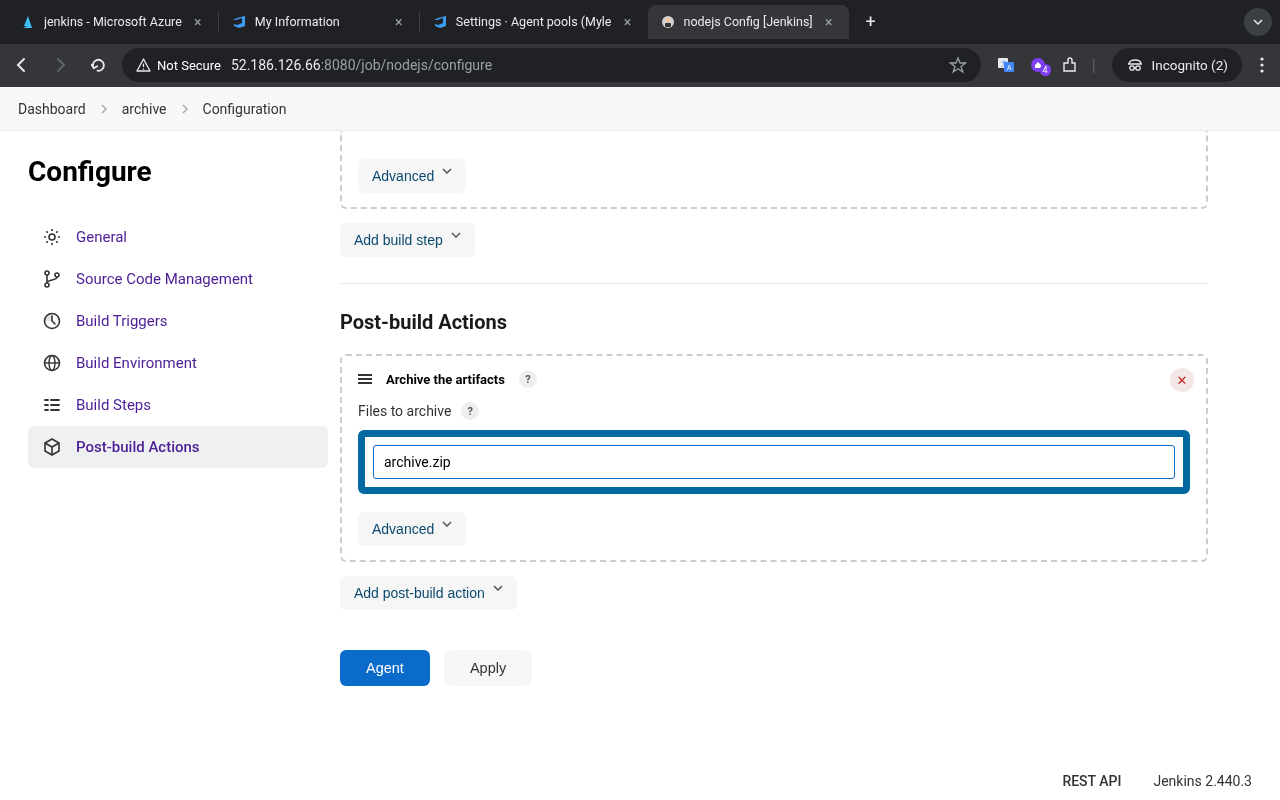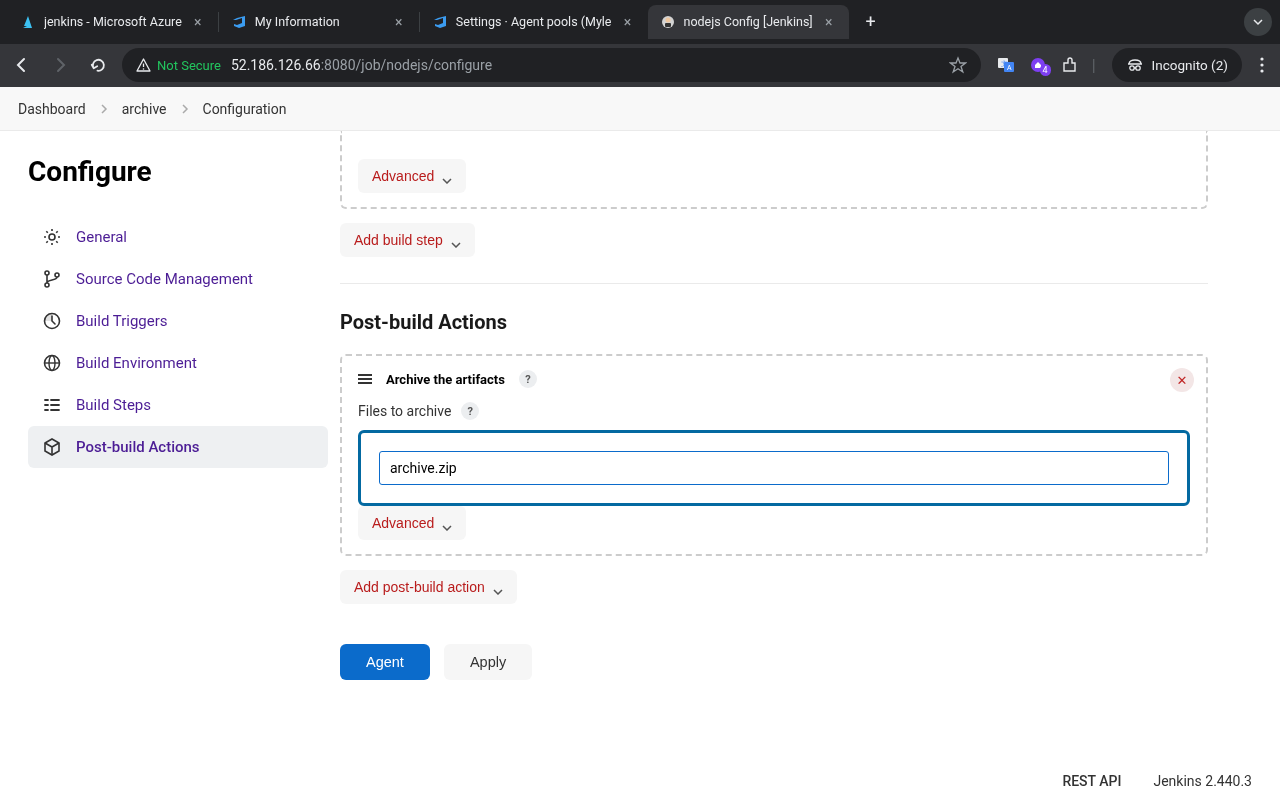--- a/index.html
+++ b/index.html
@@ -15,21 +15,21 @@
 .tab .tab-close { width: 16px; height: 16px; color: #9aa0a6; display:flex; align-items:center; justify-content:center; font-size:14px; line-height:1; }
 .tab-sep { width: 1px; height: 20px; background: #3c4043; }
 .new-tab { color: #e8eaed; width: 28px; height: 28px; display: flex; align-items: center; justify-content: center; margin-left: 8px; font-size: 18px; cursor:pointer; }
 .tab-right { margin-left: auto; display:flex; align-items:center; }
 .profile-btn { width: 28px; height: 28px; border-radius: 50%; background: #3c4043; color:#e8eaed; display:flex; align-items:center; justify-content:center; font-size:11px; }
 
 .addr-bar { display: flex; align-items: center; height: 47px; padding: 0 8px; gap: 10px; background: #35363a; }
 .nav-btn { width: 28px; height: 28px; color: #9aa0a6; display: flex; align-items: center; justify-content: center; cursor:pointer; }
 .nav-btn.enabled { color:#e8eaed; }
 .url-box { flex: 1; background: #202124; border-radius: 18px; height: 34px; display: flex; align-items: center; padding: 0 14px; gap: 10px; color: #e8eaed; font-size: 14px; }
-.not-secure { display:flex; align-items:center; gap:6px; color:#22c55e; font-size:13px; }
+.not-secure { display:flex; align-items:center; gap:6px; color:#ffffff; font-size:13px; }
 .url-text { color:#9aa0a6; }
 .url-text .host { color:#e8eaed; }
 .url-star { margin-left:auto; color:#9aa0a6; }
 .ext-icons { display:flex; align-items:center; gap:14px; color:#e8eaed; padding: 0 6px; }
 .ext-badge { position:relative; }
 .ext-badge .badge { position:absolute; bottom:-2px; right:-4px; background:#7e3ff2; color:#fff; font-size:9px; border-radius:7px; padding:0 3px; line-height:12px; }
 .incognito-pill { background:#202124; border-radius: 18px; height: 34px; display:flex; align-items:center; gap:8px; padding:0 14px; color:#e8eaed; font-size:13.5px; }
 .menu-dots { color:#e8eaed; padding:0 8px; }
 
 
@@ -44,36 +44,36 @@
 .side-item { display:flex; align-items:center; gap:14px; padding: 11px 14px; border-radius:6px; font-size:15px; color:#4c1d95; cursor:pointer; }
 .side-item.active { background:#eef0f2; font-weight:500; }
 .side-icon { width:20px; height:20px; display:flex; align-items:center; justify-content:center; color:#333; }
 
 .content { flex:1; padding: 0 72px 20px 0; overflow-y:auto; }
 
 .dashed-box { border: 2px dashed #ccc; border-radius: 6px; padding: 14px 16px; margin-bottom: 14px; position:relative; }
 .dashed-top-cut { border-top-width: 0; border-radius: 0 0 6px 6px; position:relative; }
 .dashed-top-cut::before, .dashed-top-cut::after { content:''; position:absolute; top:0; width:2px; height:0; }
 
-.adv-btn, .dd-btn { display:inline-flex; align-items:flex-end; gap:8px; background:#f6f6f6; border:none; padding: 9px 14px; border-radius:6px; font-size:14px; color:#b91c1c; cursor:pointer; }
+.adv-btn, .dd-btn { display:inline-flex; align-items:flex-start; gap:8px; background:#f6f6f6; border:none; padding: 9px 14px; border-radius:6px; font-size:14px; color:#0c4a6e; cursor:pointer; }
 .dd-btn { background:#f6f6f6; }
 .chev { font-size:11px; color:#555; }
 
 .section-title { font-size: 20px; font-weight:700; margin: 26px 0 20px; color:#1a1a1a; }
 .section-rule { border-top:1px solid #eaeaea; margin-top: 26px; }
 
 .box-header { display:flex; align-items:center; gap:14px; margin-bottom:14px; }
 .drag-handle { display:flex; flex-direction:column; gap:2px; cursor:grab; }
 .drag-handle span { display:block; width:14px; height:2px; background:#333; }
 .box-title { font-weight:700; font-size:13px; }
 .help-q { width:18px; height:18px; border-radius:50%; background:#eceef0; color:#555; font-size:11px; font-weight:700; display:inline-flex; align-items:center; justify-content:center; cursor:pointer; }
 .close-x { position:absolute; top:12px; right:12px; width:24px; height:24px; border-radius:50%; background:#f3e6e6; color:#c02626; display:flex; align-items:center; justify-content:center; font-size:13px; cursor:pointer; }
 
 .field-label { display:flex; align-items:center; gap:10px; font-size:14px; color:#333; margin-bottom:10px; }
-.field-input-wrap { border:3px solid #0369a1; border-radius:6px; padding:18px; }
+.field-input-wrap { border:7px solid #0369a1; border-radius:6px; padding:8px; margin-bottom:18px; }
 .field-input { width:100%; border:1px solid #0b6bcb; border-radius:3px; padding: 8px 10px; font-size:14px; outline:none; font-family:inherit; }
 
 .action-row { display:flex; gap:14px; margin-top:40px; }
 .btn-primary { background:#0b6bcb; color:#fff; border:none; padding:10px 26px; border-radius:6px; font-size:14.5px; font-weight:500; cursor:pointer; }
 .btn-secondary { background:#f6f6f6; color:#333; border:none; padding:10px 26px; border-radius:6px; font-size:14.5px; cursor:pointer; }
 
 
 .footer { height:40px; display:flex; align-items:center; justify-content:flex-end; gap:32px; padding: 0 28px; font-size:14px; color:#333; border-top:1px solid transparent; }
 .footer .rest { font-weight:500; cursor:pointer; }
 

